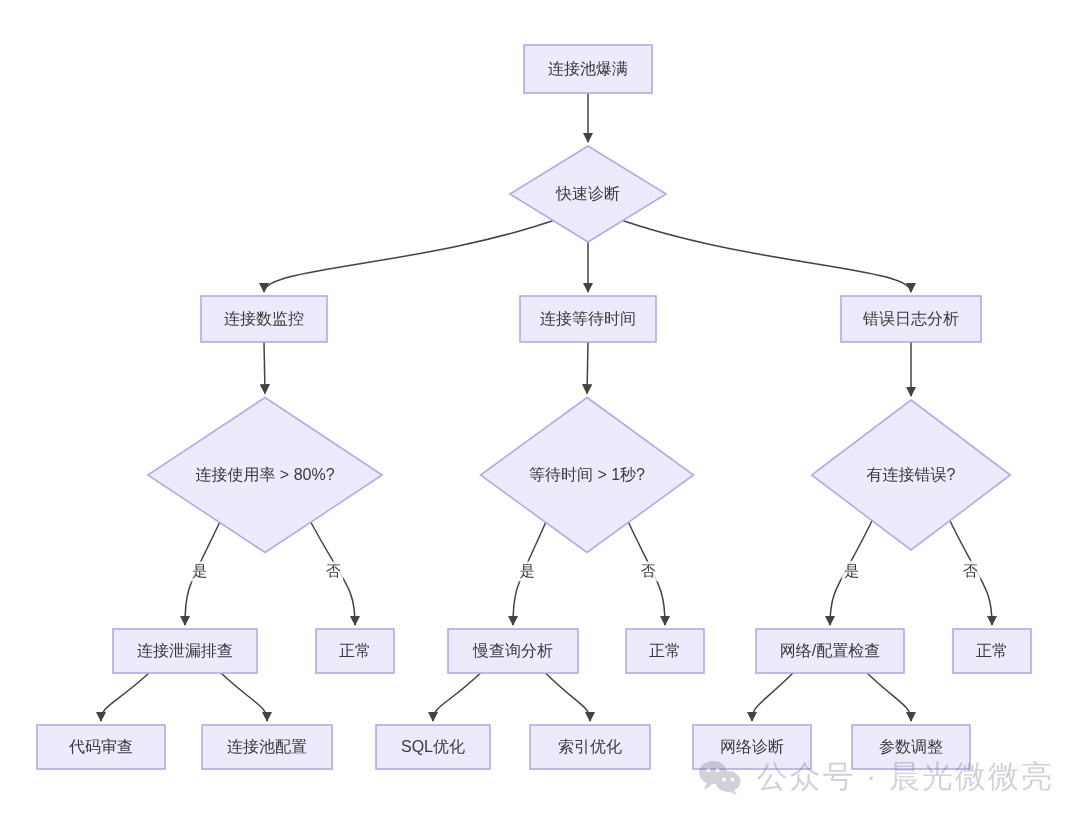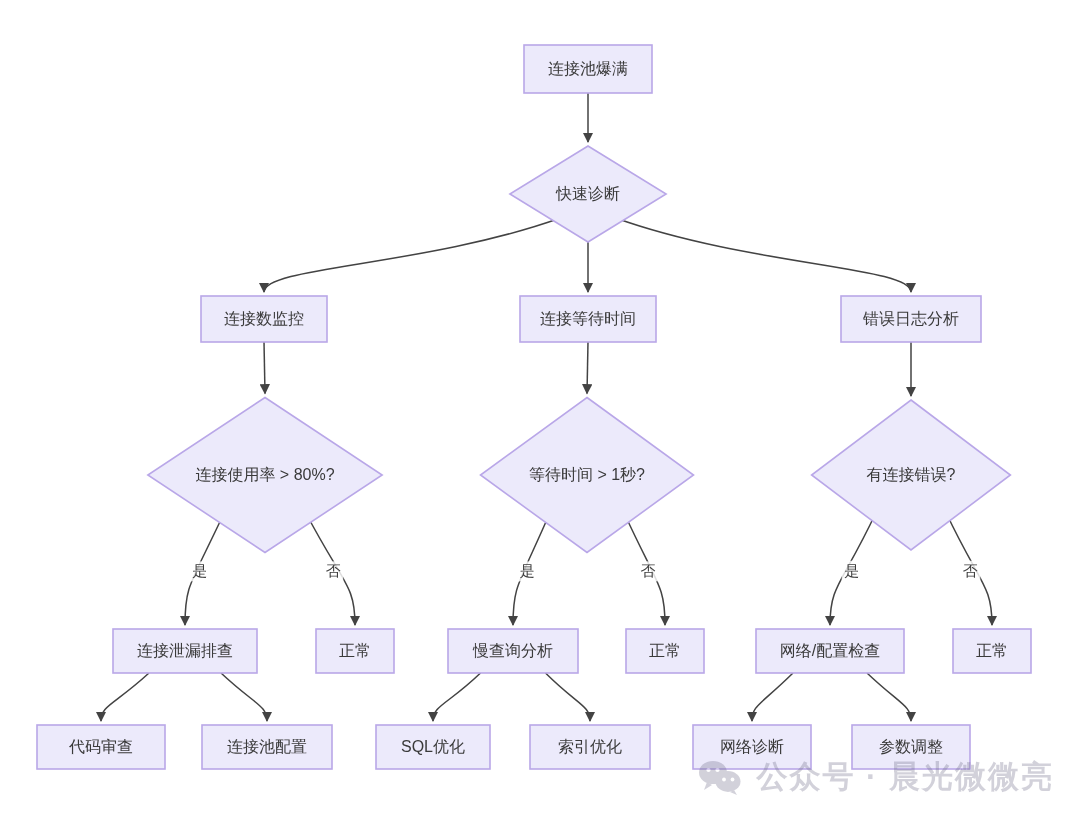--- a/index.html
+++ b/index.html
@@ -62,21 +62,20 @@
     opacity: 0.30;
     pointer-events: none;
     user-select: none;
   }
   .watermark-text {
     font-family: "Liberation Sans", "DejaVu Sans", sans-serif;
     font-size: 31px;
     color: #6d6a86;
     letter-spacing: 2px;
     white-space: nowrap;
-    font-weight: bold;
   }
   .wechat-mark {
     width: 44px;
     height: 36px;
   }
 </style>
 </head>
 <body>
 
 <svg id="flowchart-canvas" viewBox="0 0 1080 816">

